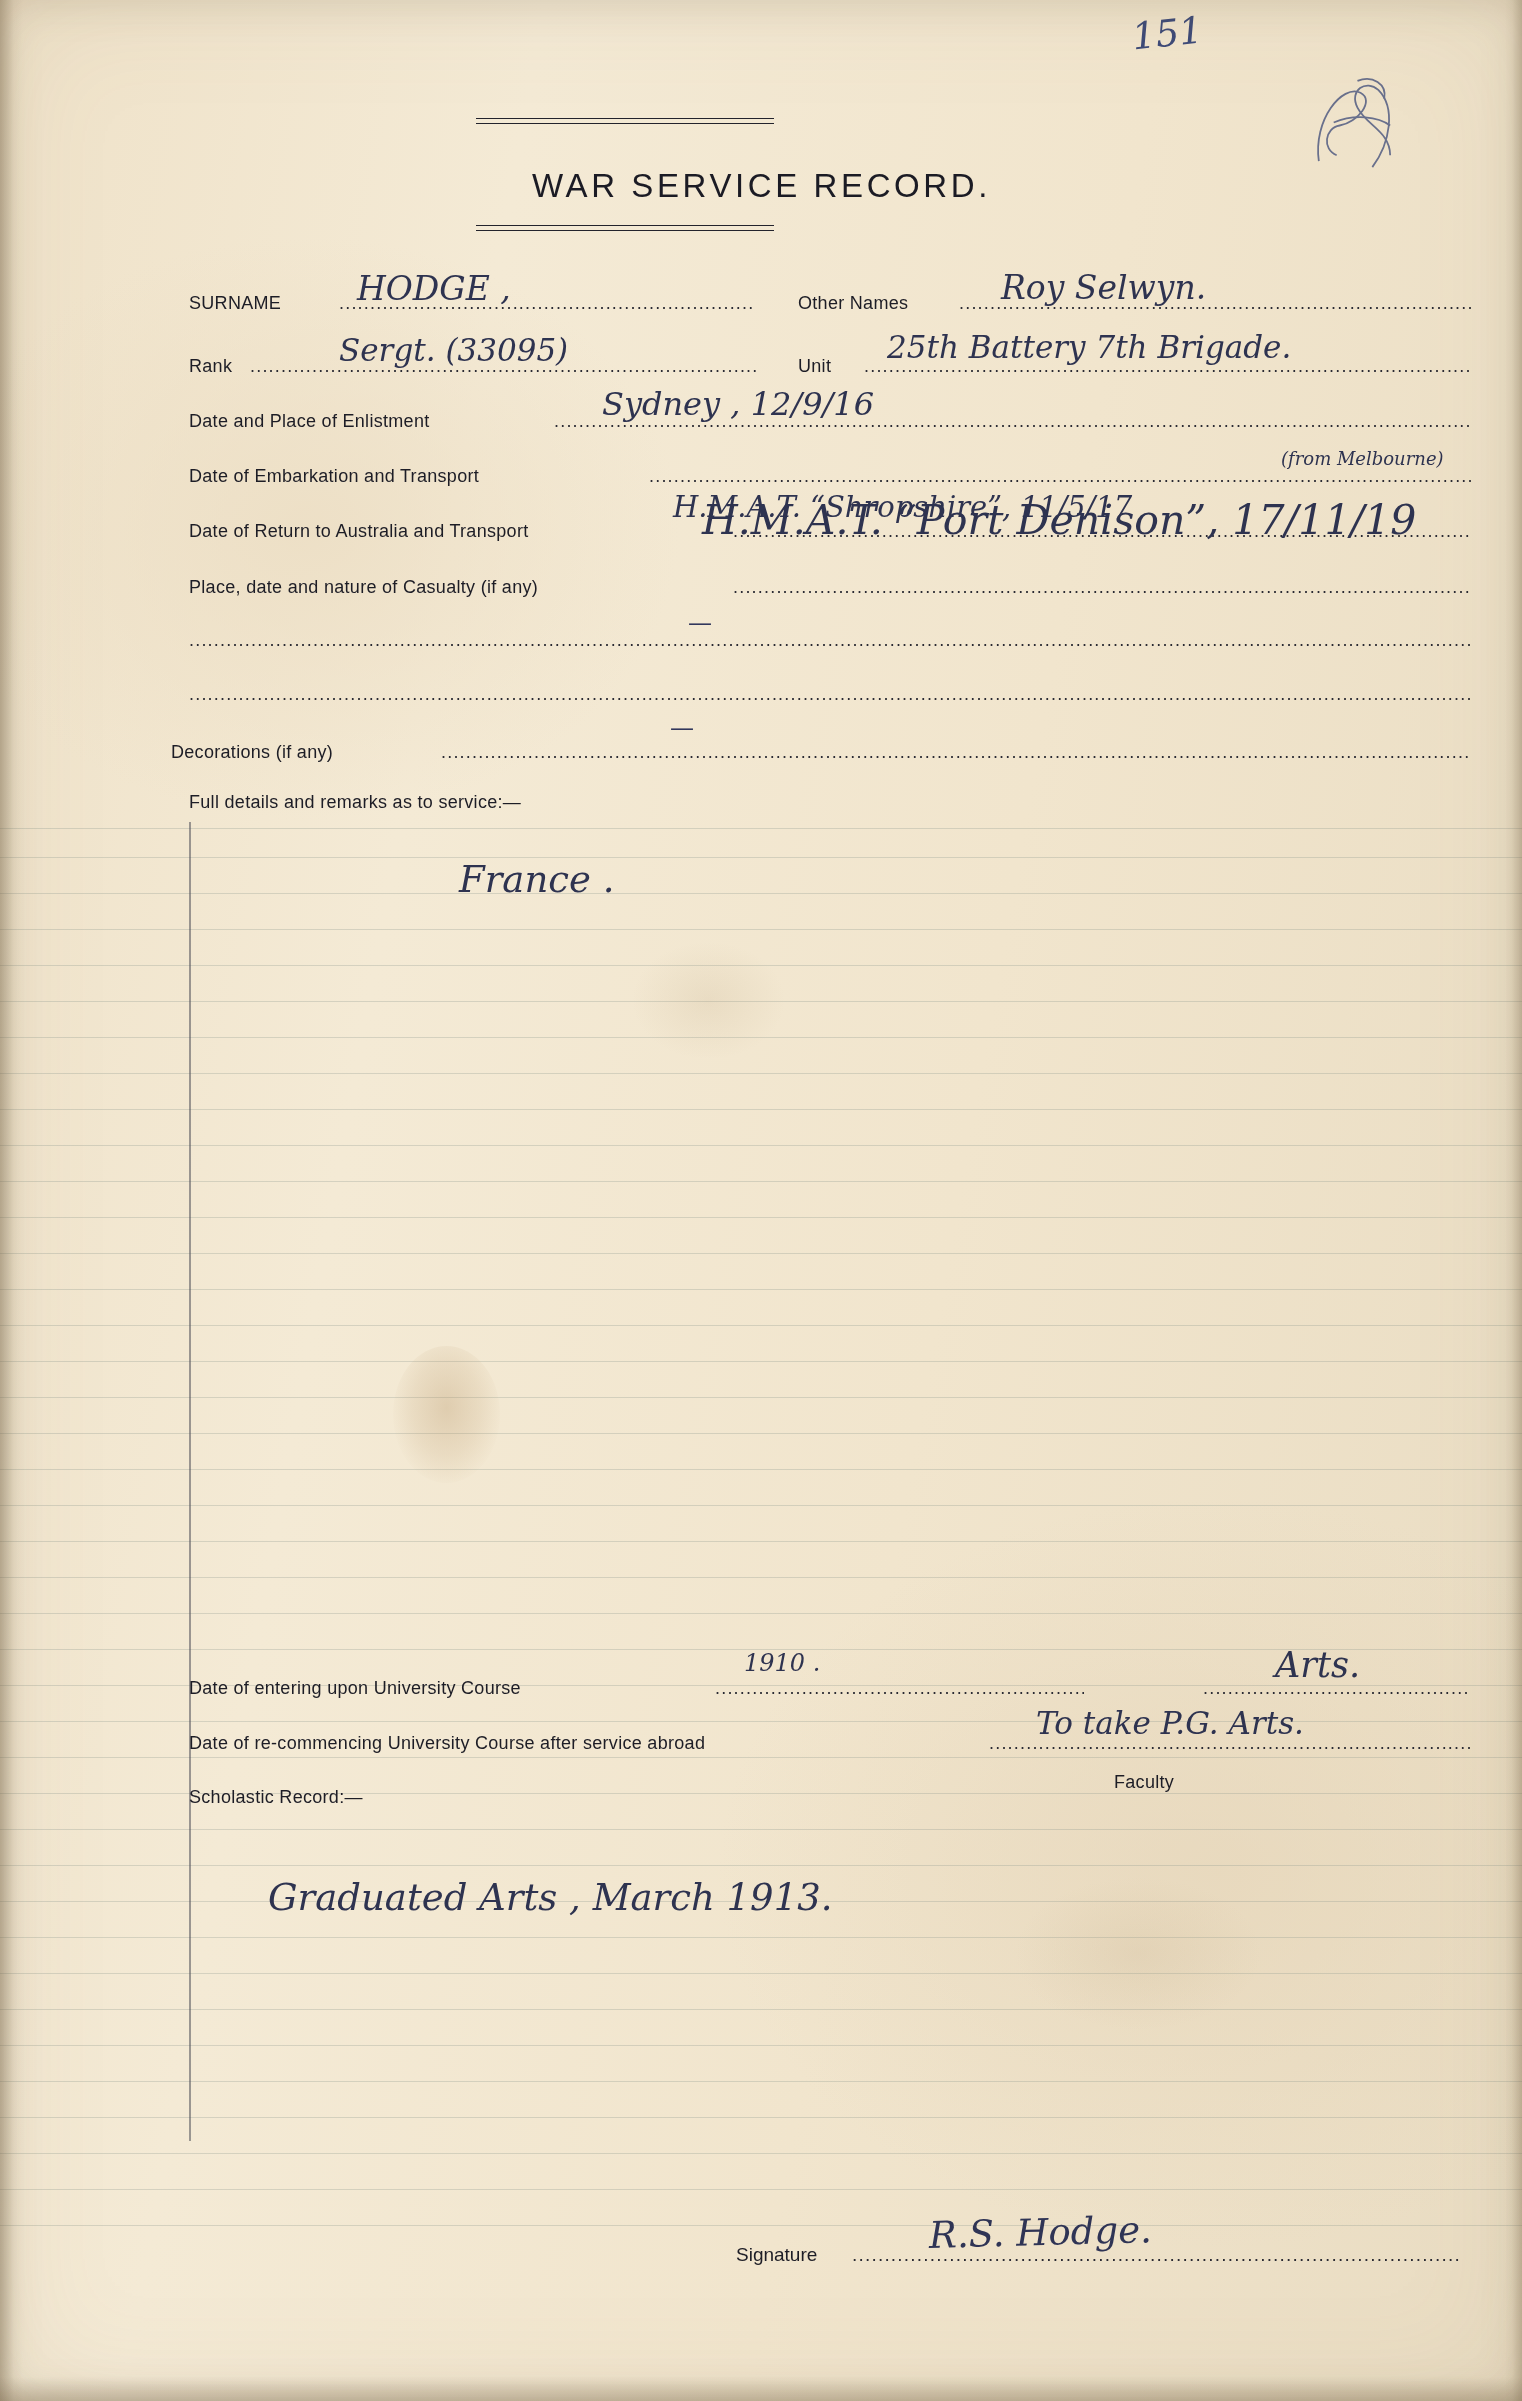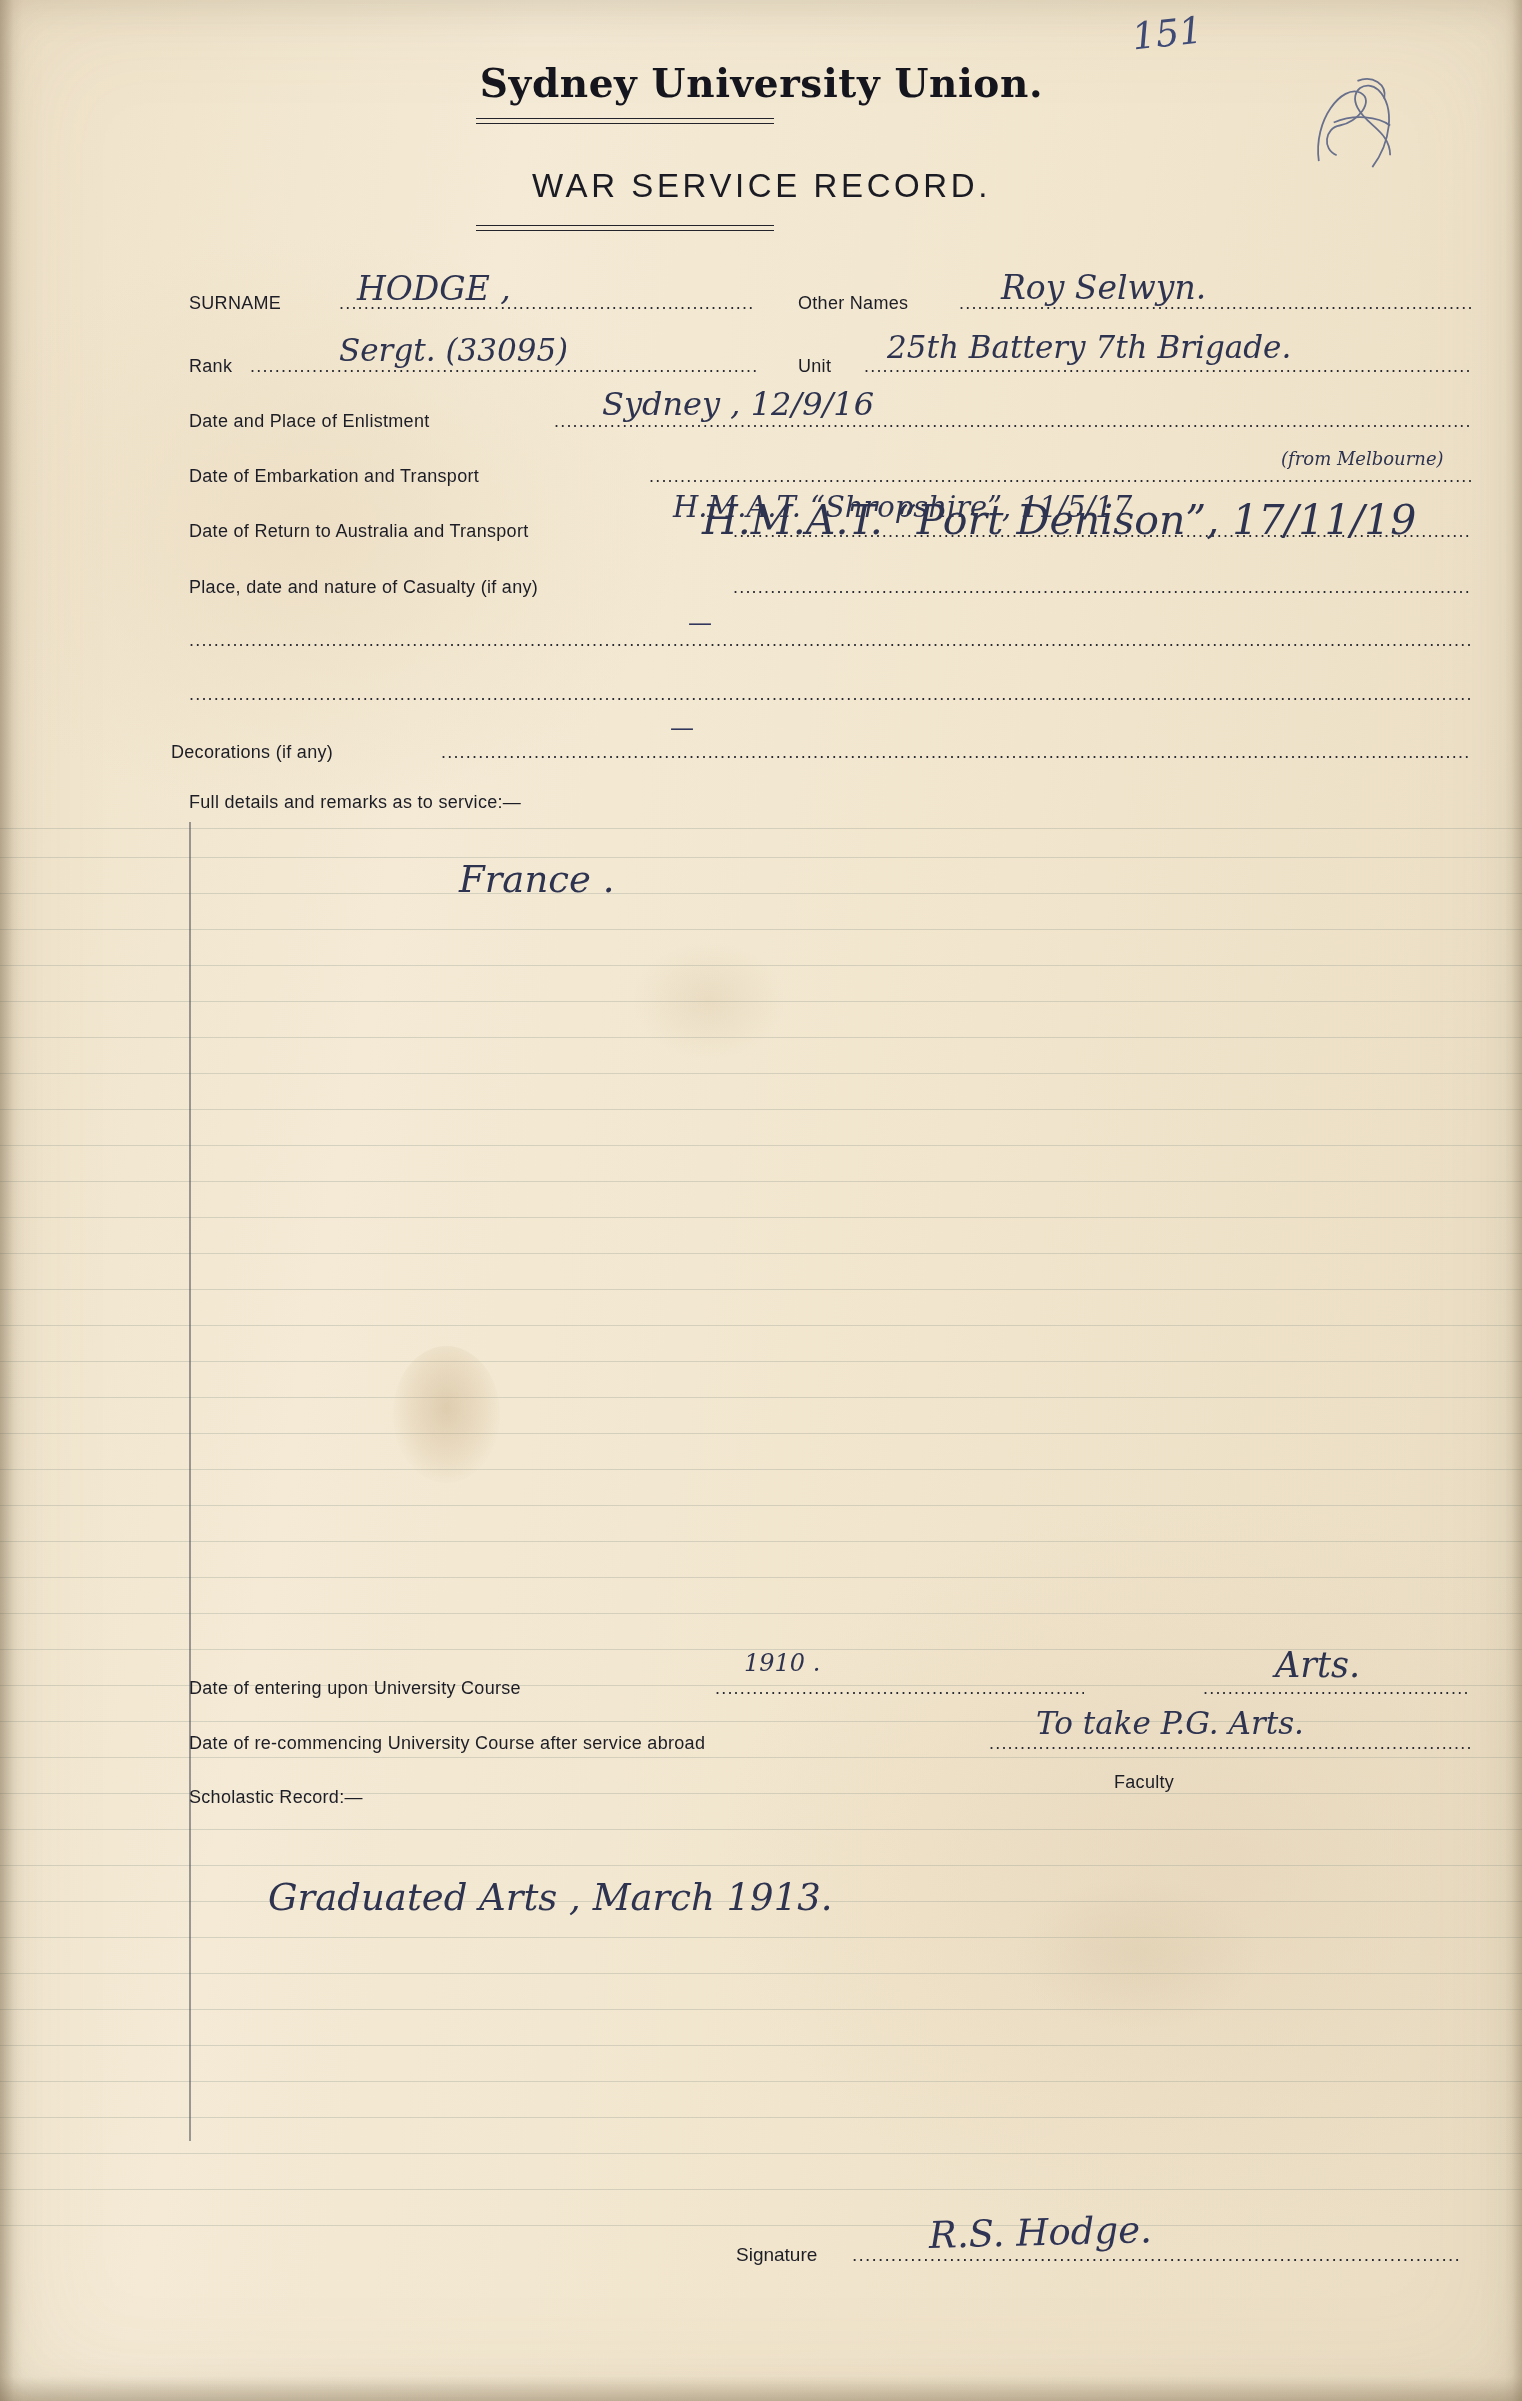--- a/index.html
+++ b/index.html
@@ -259,21 +259,20 @@
     <svg viewBox="0 0 180 200" width="107" height="119">
       <g fill="none" stroke="#3d4a78" stroke-width="3">
         <path d="M30 160 C 20 90, 70 30, 100 45 C 125 58, 95 95, 65 100 C 40 104, 35 140, 60 150"></path>
         <path d="M120 170 C 150 130, 160 70, 130 40 C 110 22, 80 40, 95 70 C 110 100, 150 110, 150 150"></path>
         <path d="M55 95 C 90 80, 130 85, 150 100"></path>
         <path d="M95 25 C 120 15, 145 30, 140 55"></path>
       </g>
     </svg>
   </div>
 
-  <div class="title printed">Sydney University Union.</div>
   <div class="rule-under-title"></div>
   <div class="subtitle printed">WAR SERVICE RECORD.</div>
   <div class="rule-under-subtitle"></div>
 
   <div class="label" style="left:189px; top:293px;">SURNAME</div>
   <div class="dots" style="left:339px; top:293px; width:417px;">................................................................................................................................................................................................................................................................................</div>
   <div class="hand" style="left:357px; top:269px; font-size:33px;">HODGE ,</div>
 
   <div class="label" style="left:798px; top:293px;">Other Names</div>
   <div class="dots" style="left:959px; top:293px; width:512px;">................................................................................................................................................................................................................................................................................</div>

